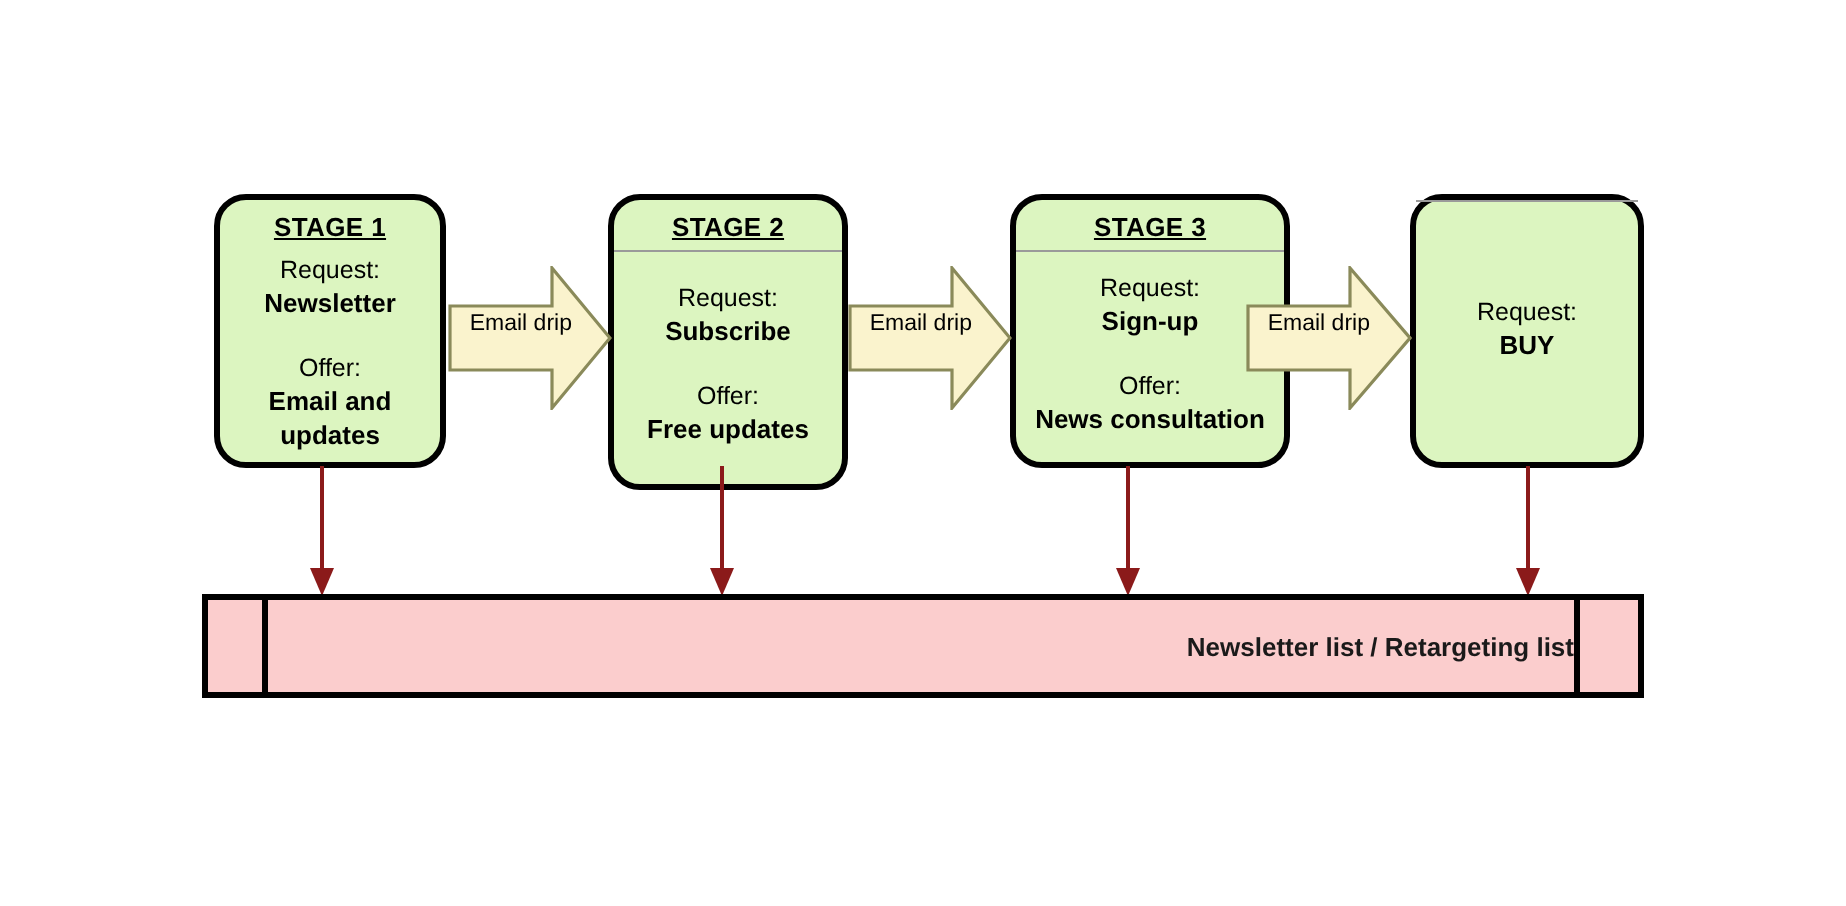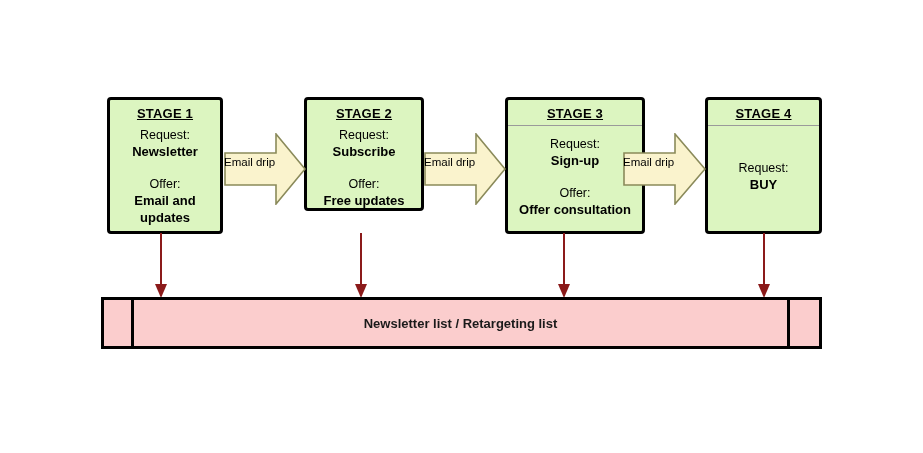--- a/index.html
+++ b/index.html
@@ -17,21 +17,21 @@
     background: #ffffff;
     overflow: hidden;
   }
 
   
   .stage-box {
     position: absolute;
     box-sizing: border-box;
     background: #dcf5c0;
     border: 3px solid #000000;
-    border-radius: 4px;
+    border-radius: 16px;
     display: flex;
     flex-direction: column;
     align-items: stretch;
   }
   .stage-title {
     text-align: center;
     font-size: 13px;
     font-weight: bold;
     color: #000000;
     text-decoration: underline;
@@ -79,21 +79,21 @@
     position: absolute;
   }
   .drip-arrow svg {
     display: block;
   }
   .drip-label {
     position: absolute;
     font-size: 11.5px;
     color: #000000;
     white-space: nowrap;
-    text-align: left;
+    text-align: right;
     line-height: 14px;
   }
 
   
   .down-arrow {
     position: absolute;
   }
   .down-arrow svg {
     display: block;
   }
@@ -117,21 +117,21 @@
     width: 32px;
     height: 100%;
     border-left: 3px solid #000000;
     box-sizing: border-box;
   }
   .list-seg-main {
     flex: 1;
     height: 100%;
     display: flex;
     align-items: center;
-    justify-content: center;
+    justify-content: flex-end;
   }
   .list-bar-label {
     font-size: 13px;
     font-weight: bold;
     color: #1a1a1a;
   }
 </style>
 </head>
 <body>
 
@@ -145,21 +145,21 @@
         <div class="kv-label">Request:</div>
         <div class="kv-value">Newsletter</div>
       </div>
       <div class="kv-block">
         <div class="kv-label">Offer:</div>
         <div class="kv-value">Email and updates</div>
       </div>
     </div>
   </div>
 
-  <div class="stage-box" style="left:304px; top:97px; width:120px; height:114px;">
+  <div class="stage-box" style="left:304px; top:97px; width:120px; height:148px;">
     <div class="stage-title">STAGE 2</div>
     <div class="stage-divider"></div>
     <div class="stage-body">
       <div class="kv-block">
         <div class="kv-label">Request:</div>
         <div class="kv-value">Subscribe</div>
       </div>
       <div class="kv-block">
         <div class="kv-label">Offer:</div>
         <div class="kv-value">Free updates</div>
@@ -170,27 +170,26 @@
   <div class="stage-box" style="left:505px; top:97px; width:140px; height:137px;">
     <div class="stage-title">STAGE 3</div>
     <div class="stage-divider"></div>
     <div class="stage-body">
       <div class="kv-block">
         <div class="kv-label">Request:</div>
         <div class="kv-value">Sign-up</div>
       </div>
       <div class="kv-block">
         <div class="kv-label">Offer:</div>
-        <div class="kv-value">Offer consultation</div>
+        <div class="kv-value">News consultation</div>
       </div>
     </div>
   </div>
 
   <div class="stage-box" style="left:705px; top:97px; width:117px; height:137px;">
-    <div class="stage-title">STAGE 4</div>
     <div class="stage-divider"></div>
     <div class="stage-body single">
       <div class="kv-block">
         <div class="kv-label">Request:</div>
         <div class="kv-value">BUY</div>
       </div>
     </div>
   </div>
 
   <div class="drip-arrow" style="left:224px; top:133px;">

